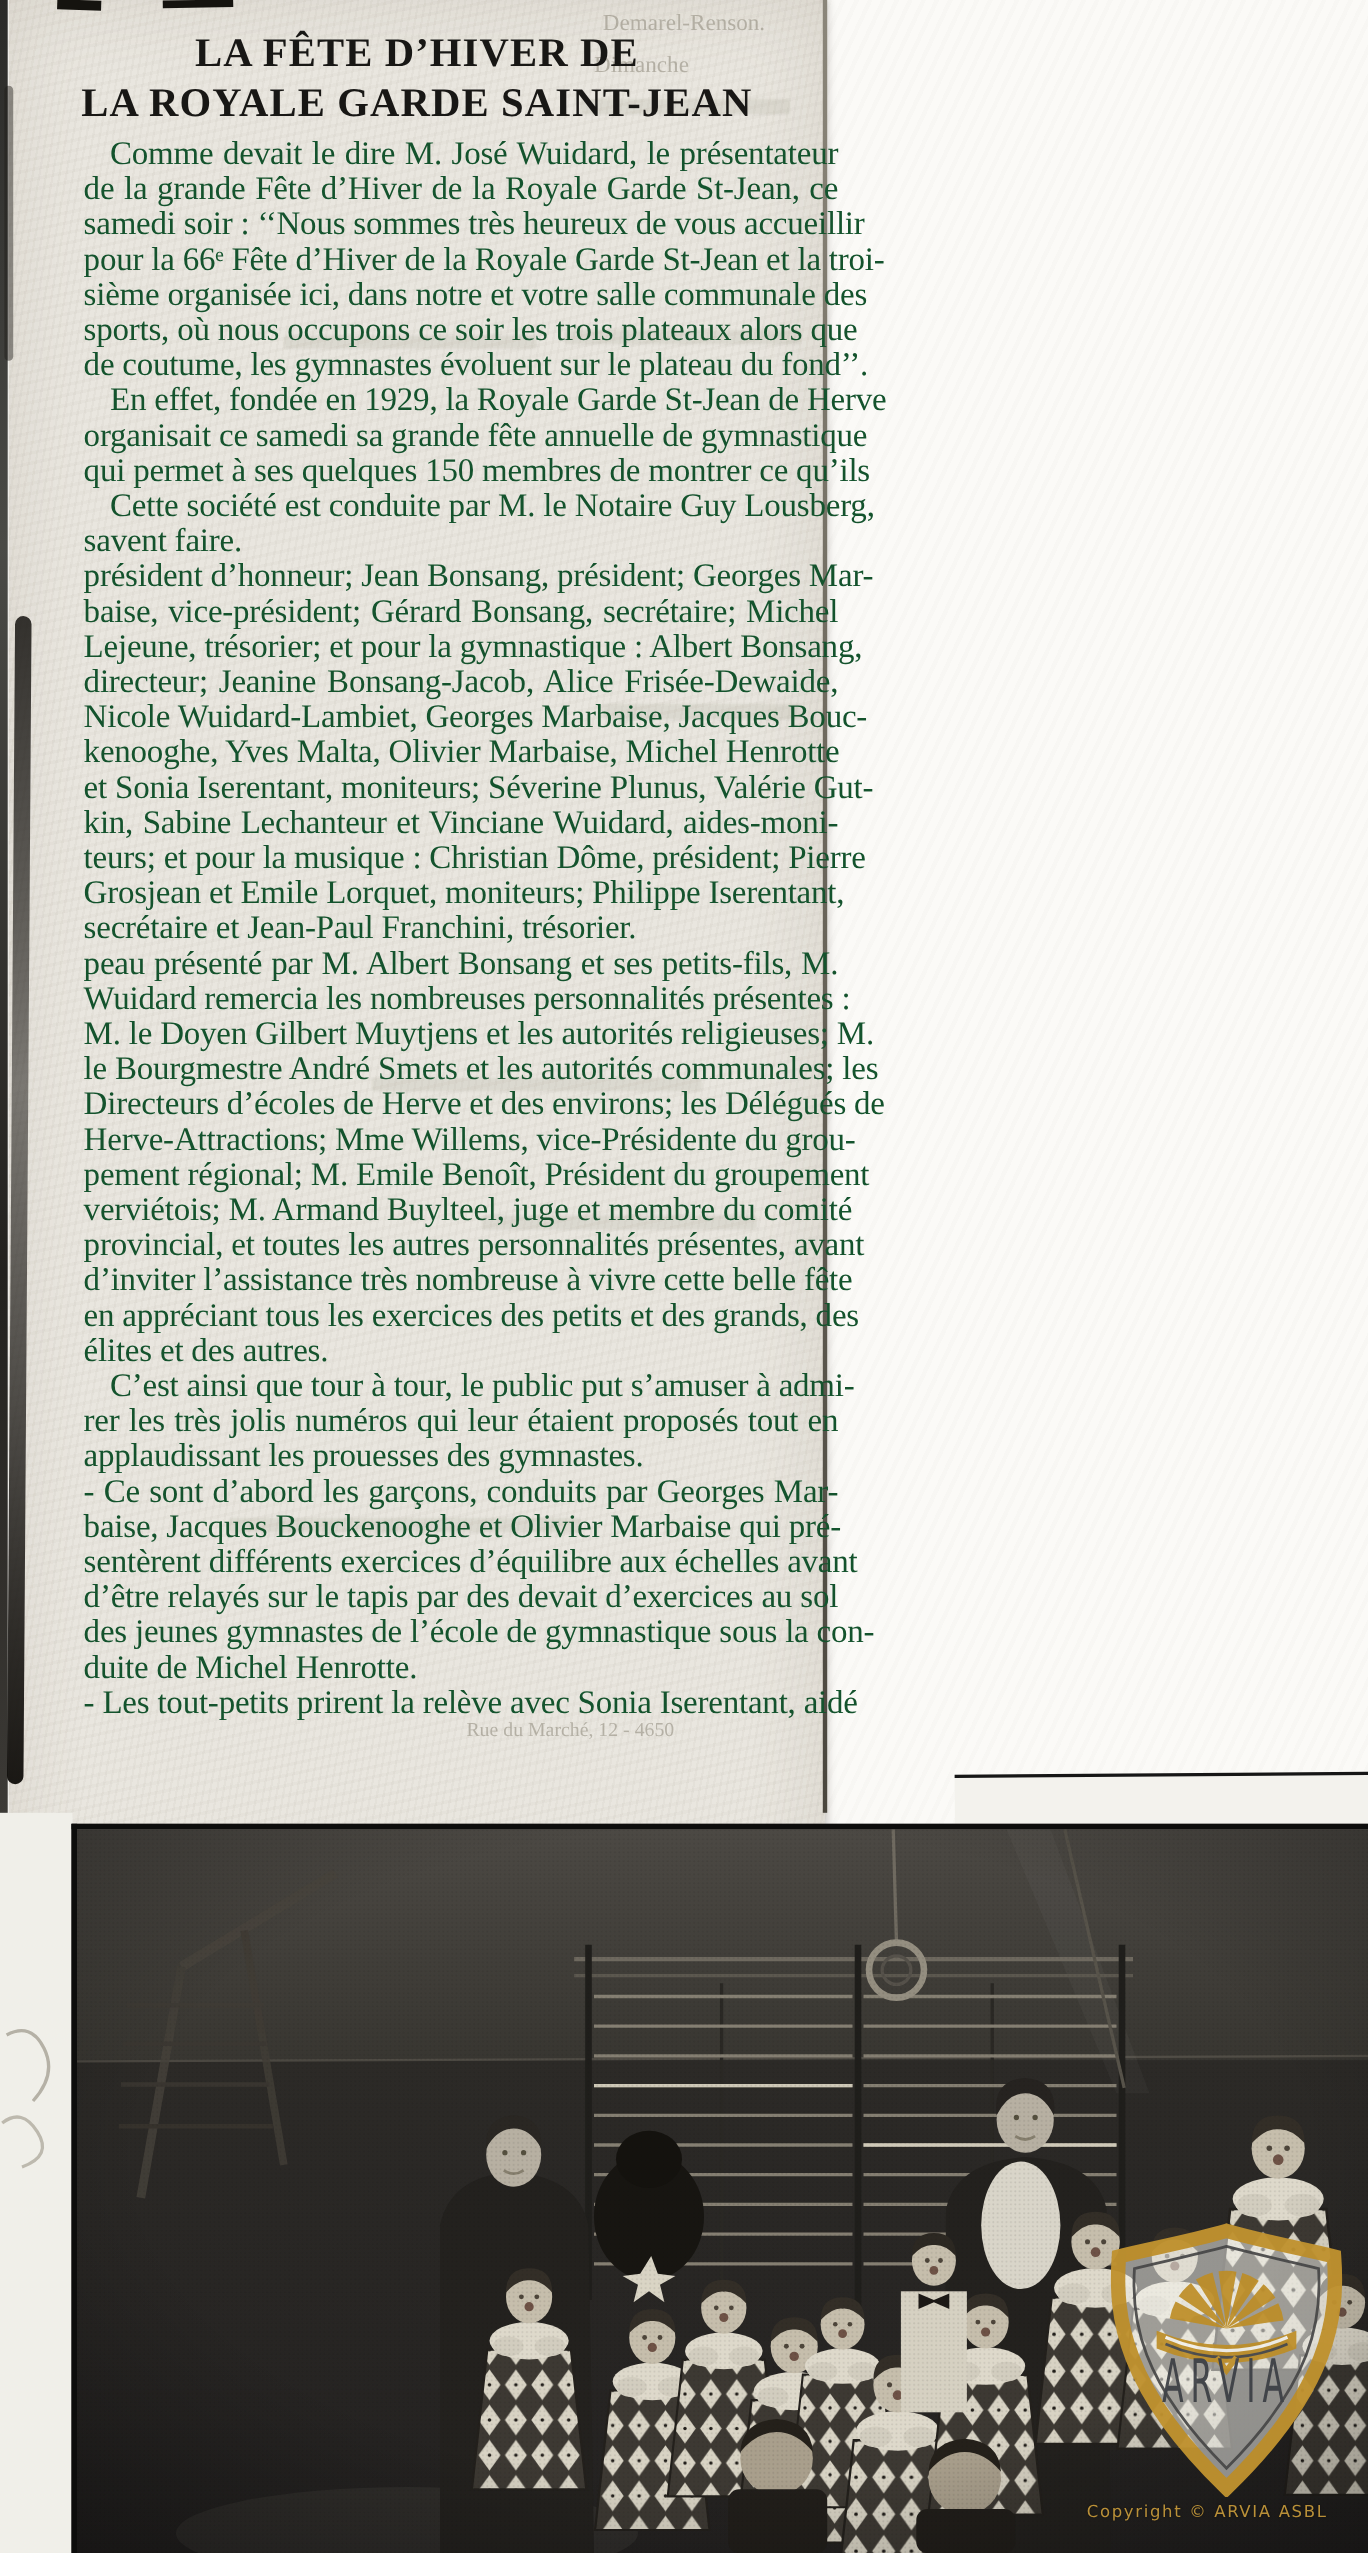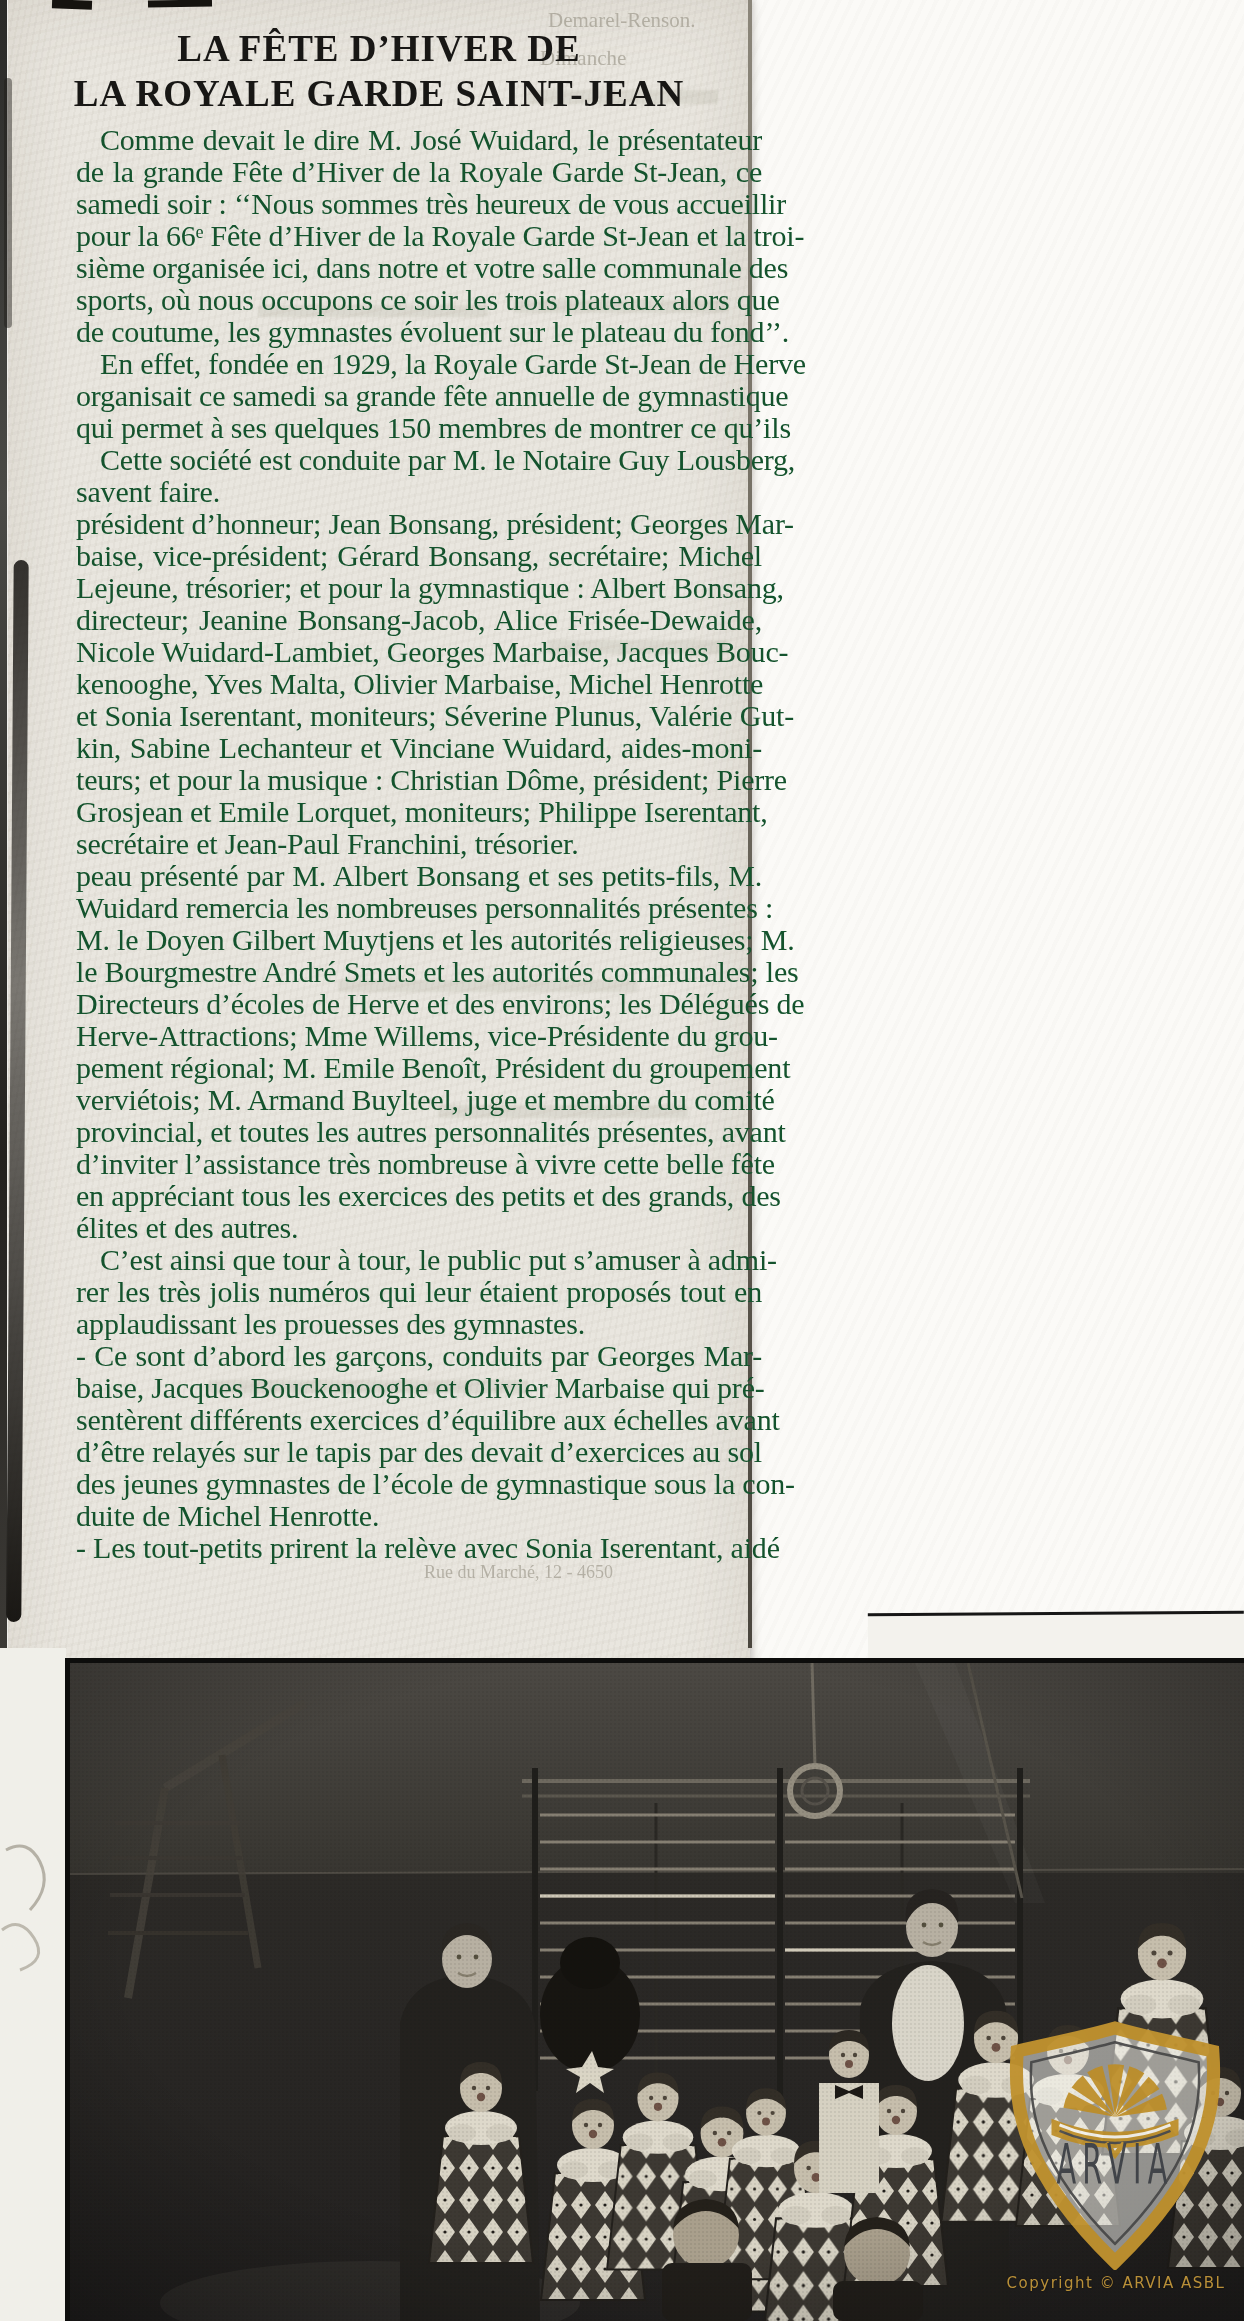--- a/index.html
+++ b/index.html
@@ -54,21 +54,21 @@
   .photo{
     position:absolute;left:65px;top:1658px;width:1179px;height:663px;
     border-top:5px solid #0d0d0c;border-left:5px solid #0d0d0c;
     box-sizing:border-box;background:#2e2c29;
     box-shadow:inset 0 2px 0 rgba(210,206,195,.35);
   }
   .photo svg{display:block;width:100%;height:100%;}
 
   
   .watermark{position:absolute;left:1001px;top:2020px;width:228px;height:250px;opacity:.96;}
-  .wm-copyright{position:absolute;left:988px;top:2274px;width:256px;text-align:center;
+  .wm-copyright{position:absolute;left:988px;top:2274px;width:256px;text-align:left;
     font-family:"DejaVu Sans","Liberation Sans",sans-serif;
     font-size:15px;letter-spacing:1.5px;color:#c79a3b;opacity:.92;
     text-shadow:0 0 2px rgba(0,0,0,.45);}
 </style>
 </head>
 <body>
 
 <div class="clipping">
 
   <div class="ghost" style="left:540px;top:8px;">Demarel-Renson.</div>

